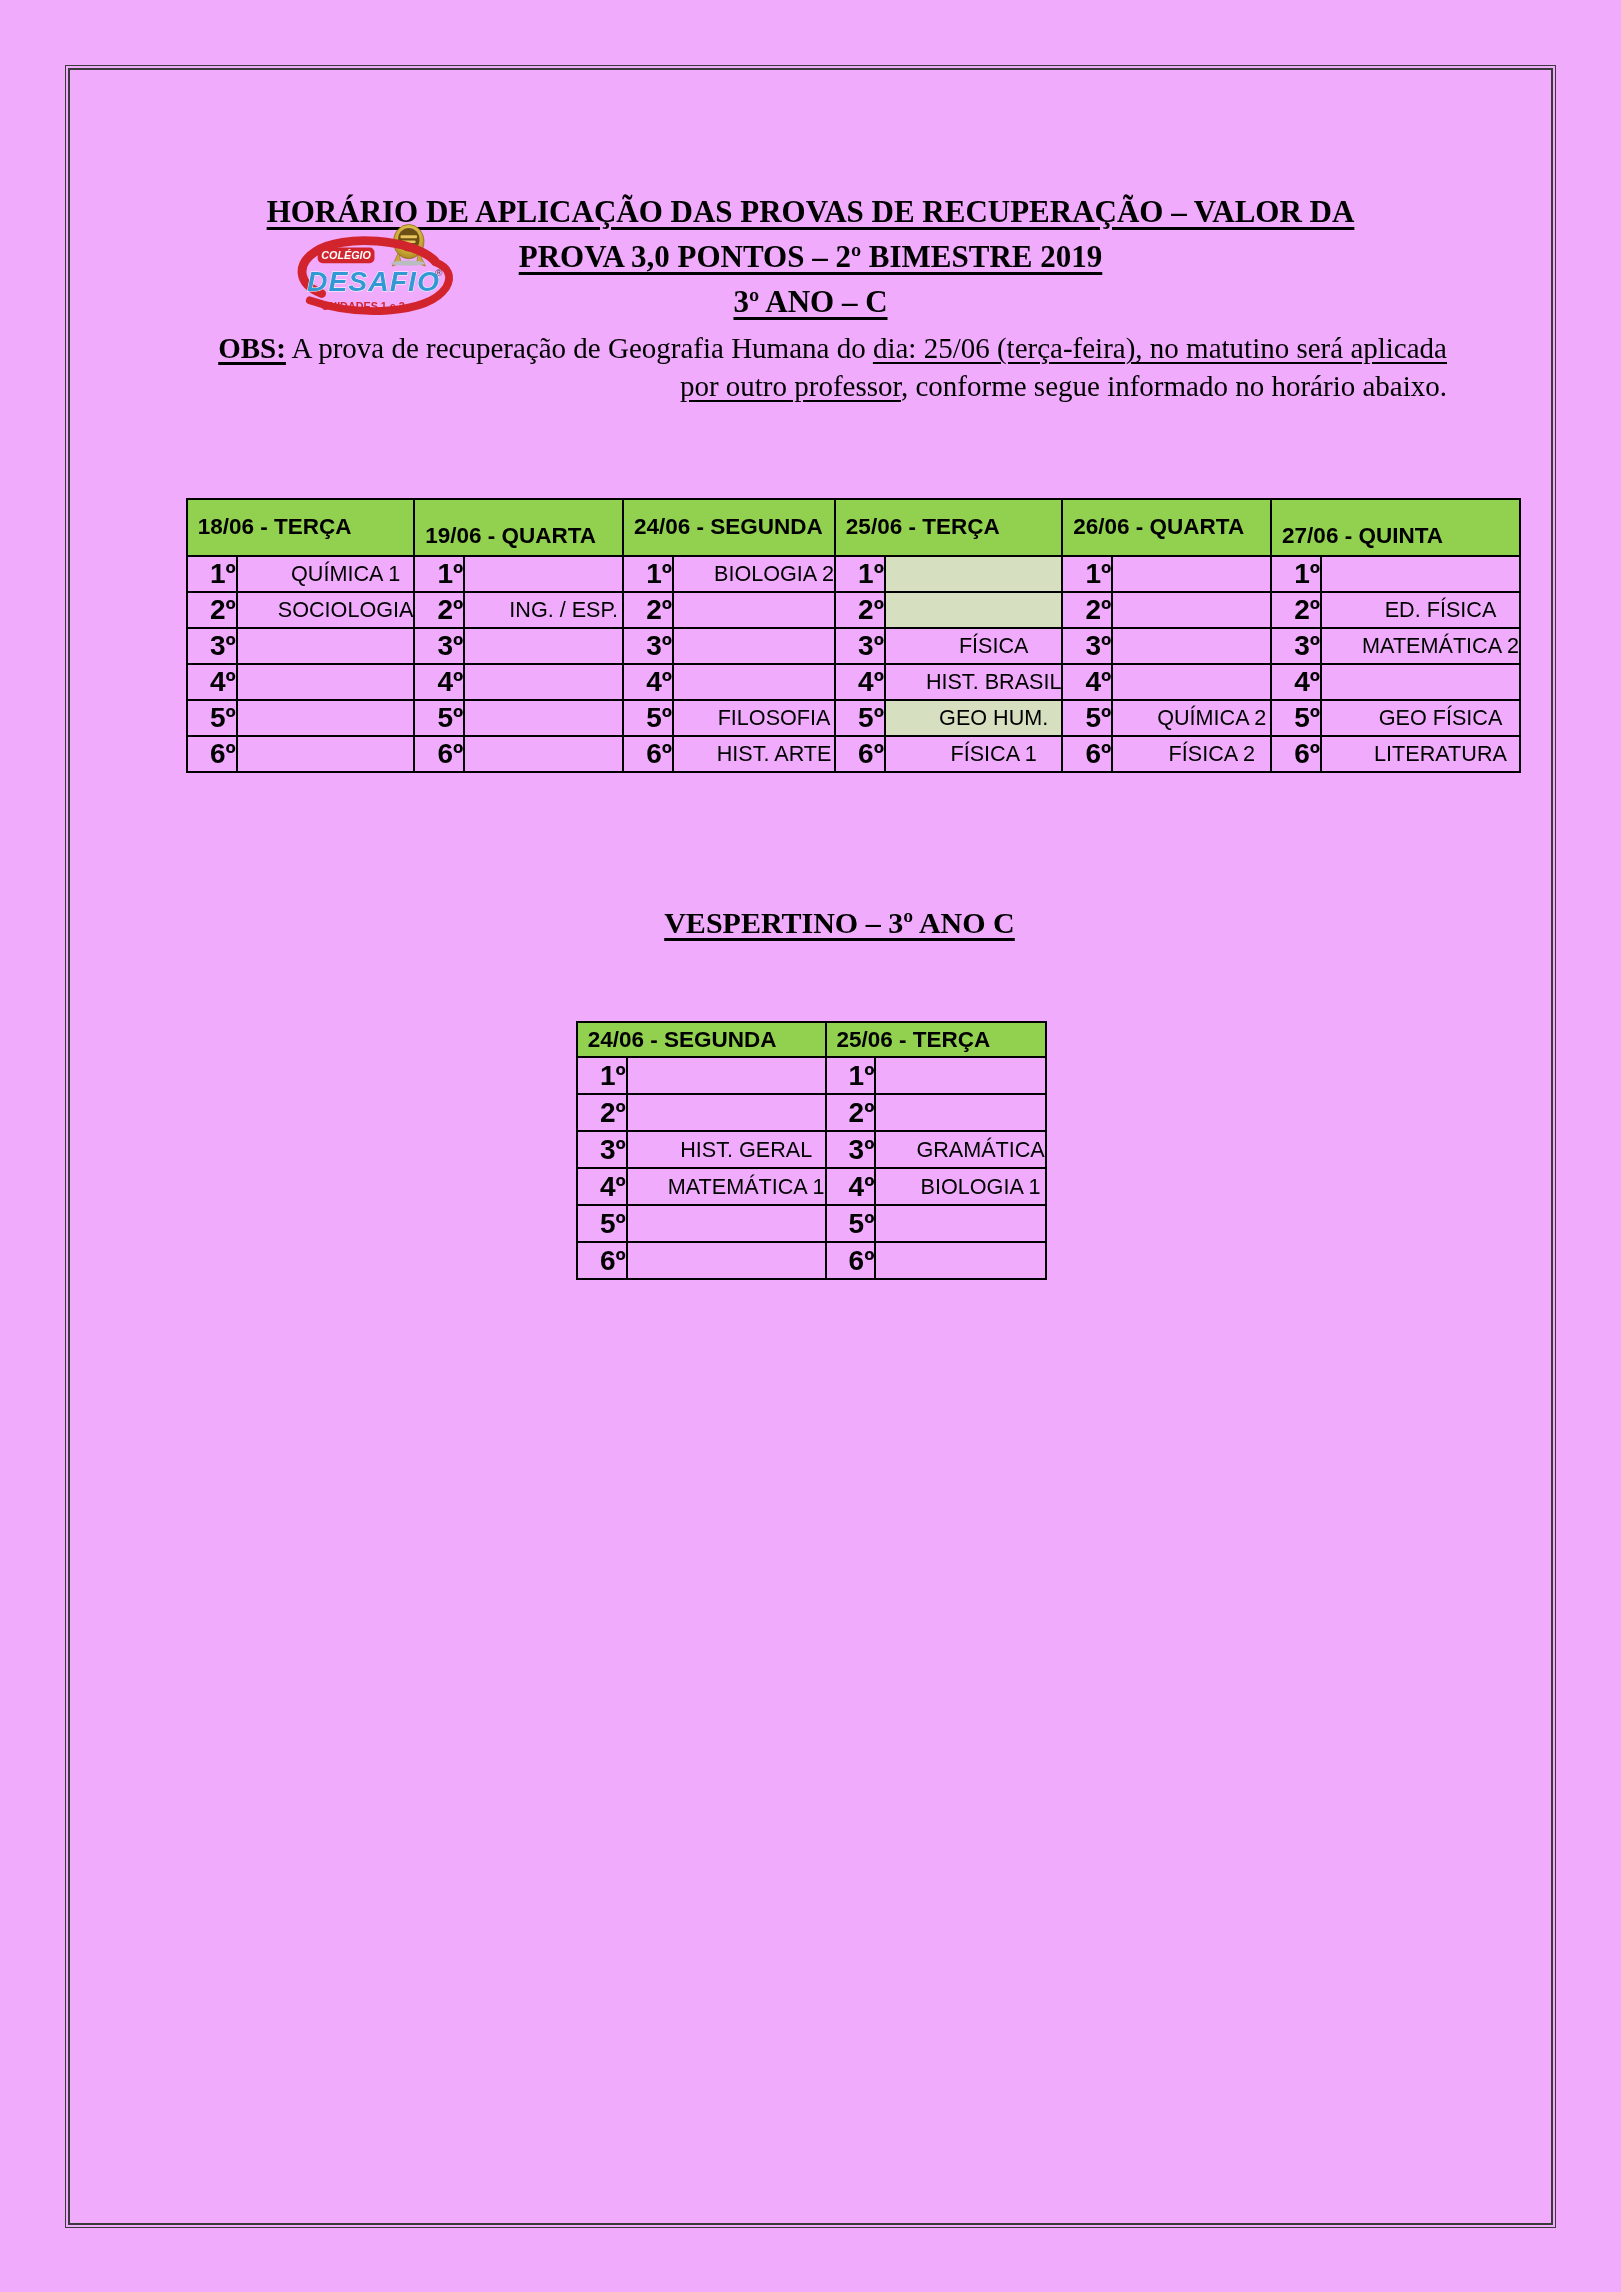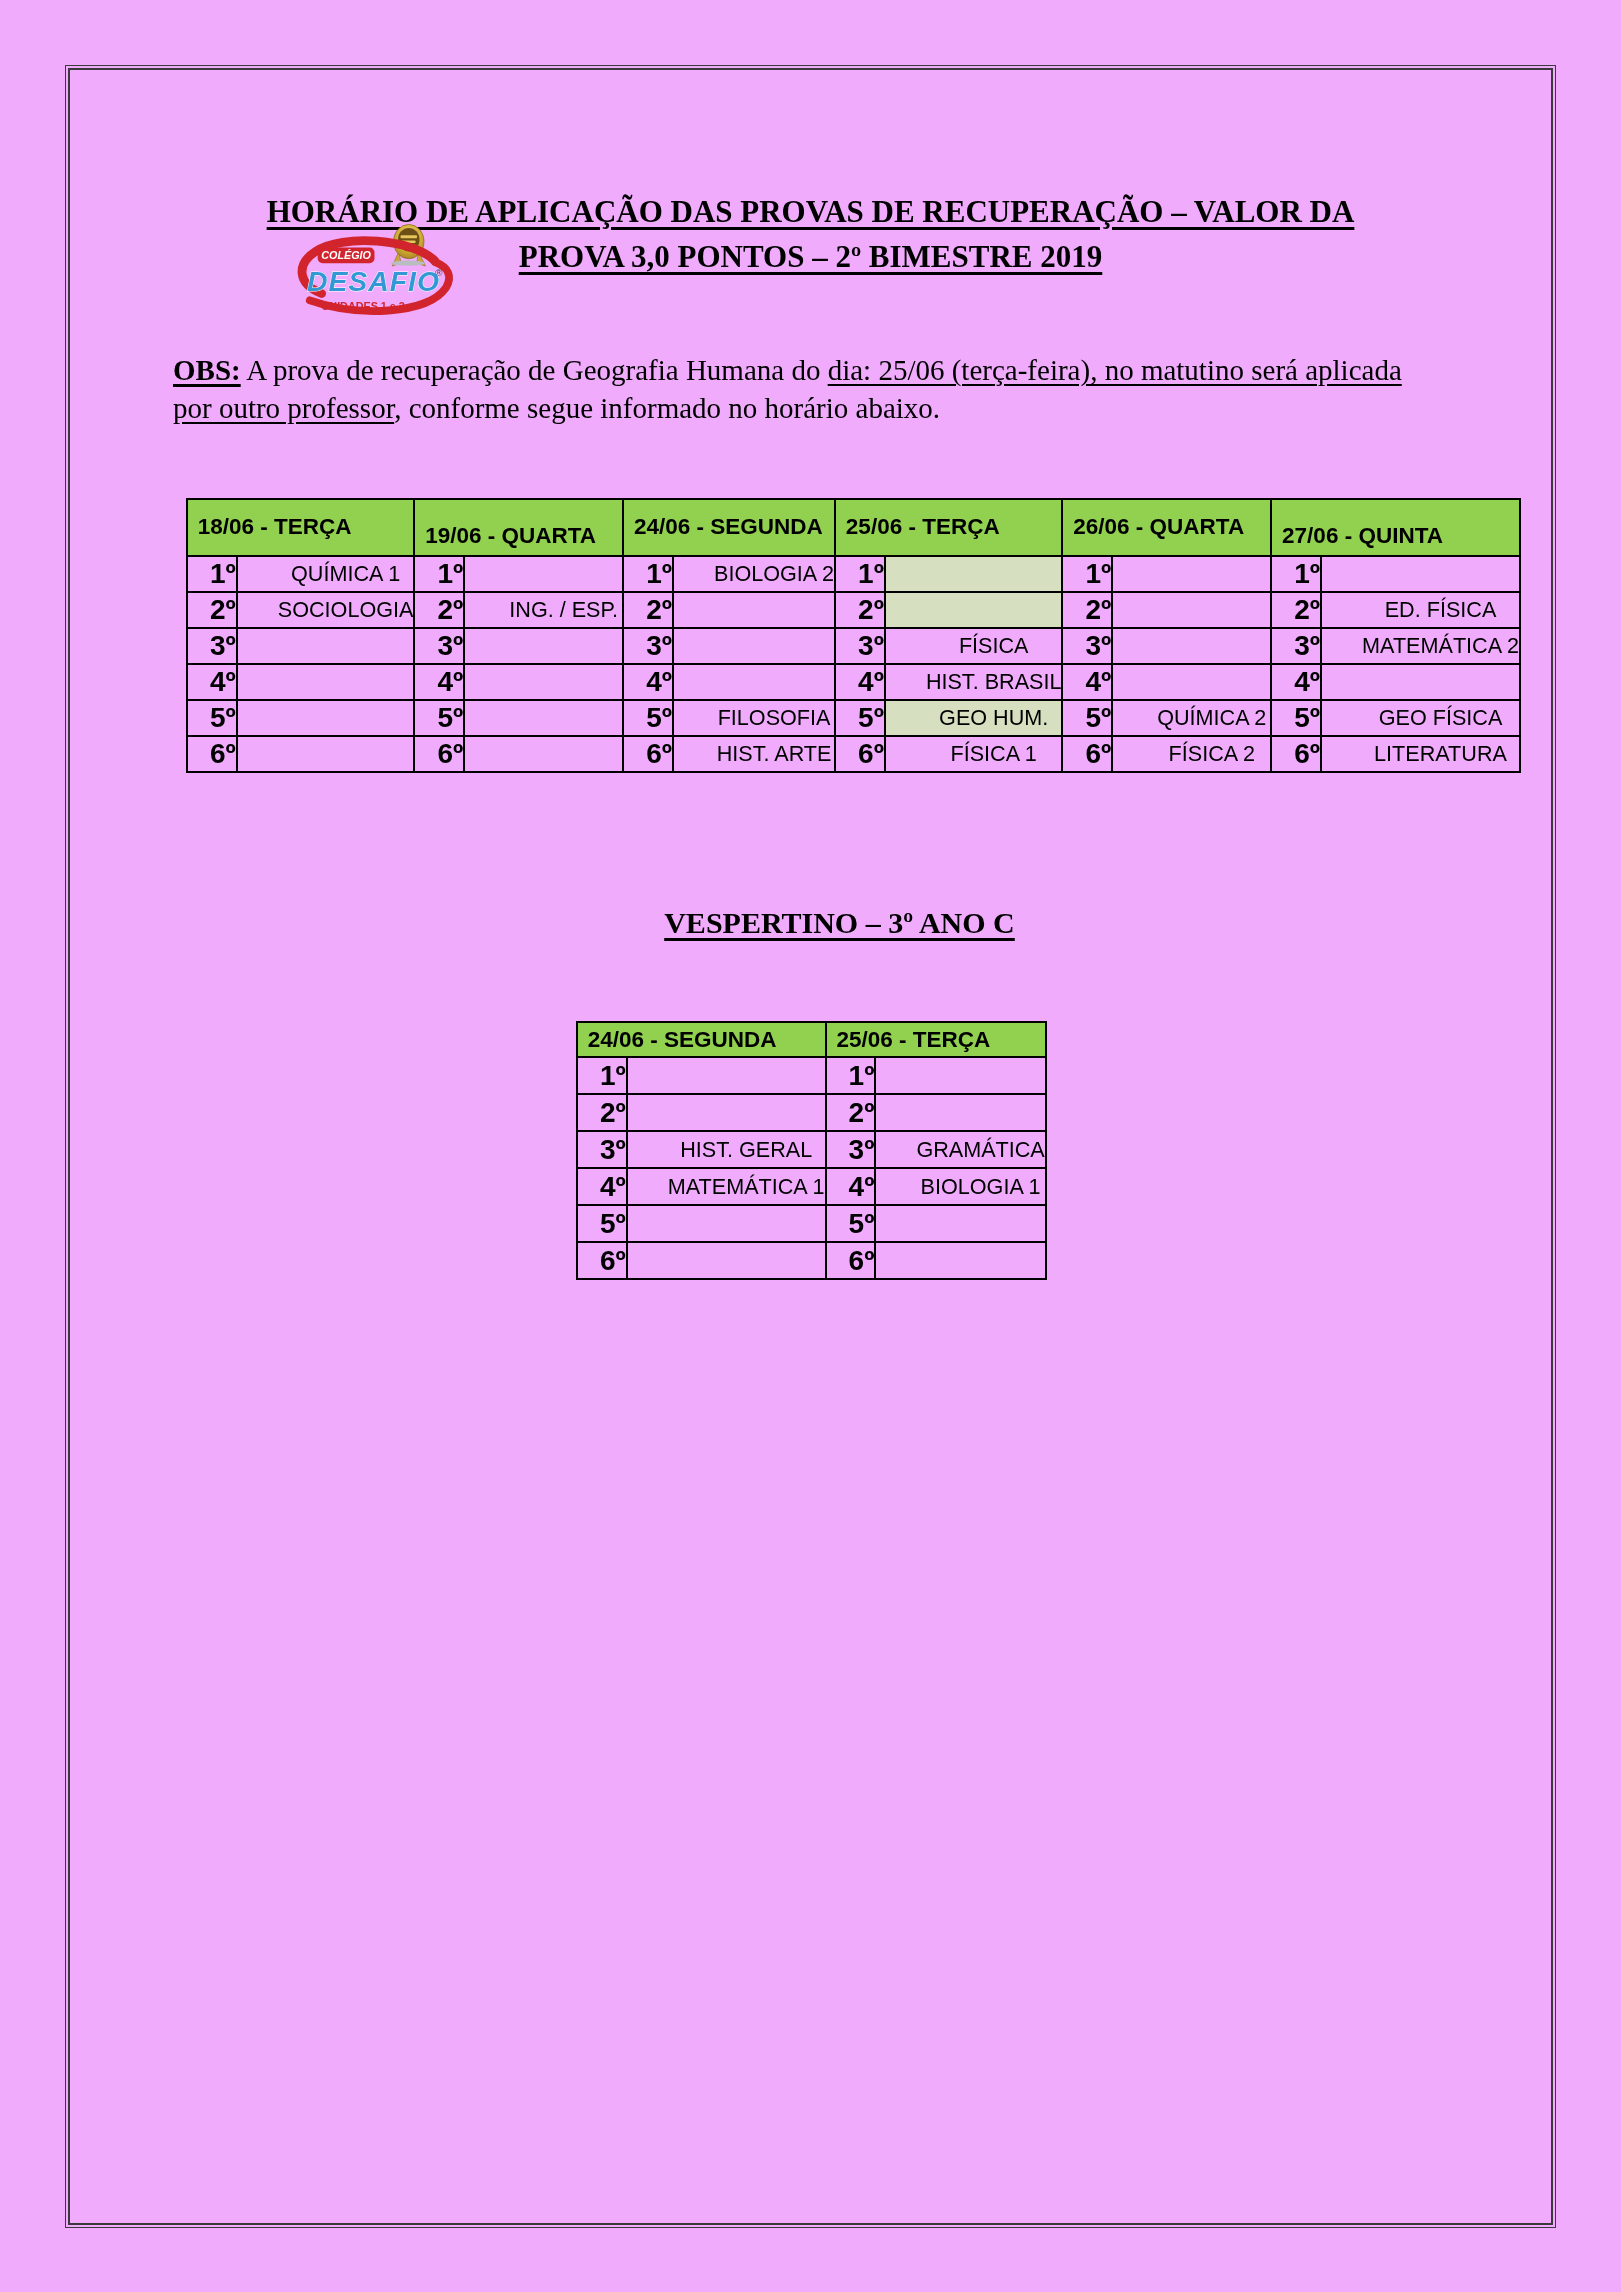--- a/index.html
+++ b/index.html
@@ -48,23 +48,23 @@
   .logo {
     position: absolute;
     left: 288px; top: 222px;
     width: 172px; height: 96px;
   }
   .logo text { font-family: "Liberation Sans", sans-serif; }
 
   
   .obs {
     position: absolute;
-    left: 173px; top: 351px;
+    left: 173px; top: 329px;
     width: 1274px;
-    text-align: left;
+    text-align: right;
     font-family: "Liberation Serif", serif;
     font-size: 29px;
     line-height: 38px;
   }
   .obs .obs-label {
     font-weight: bold;
     text-decoration: underline;
     text-decoration-thickness: 2.9px;
     text-underline-offset: 3.9px;
   }
@@ -150,20 +150,21 @@
 
 <div class="page">
 
   <div class="frame-outer">
     <div class="frame-inner"></div>
   </div>
 
   <div class="title-block">
     <div><span class="u">HORÁRIO DE APLICAÇÃO DAS PROVAS DE RECUPERAÇÃO – VALOR DA</span></div>
     <div><span class="u">PROVA 3,0 PONTOS – 2º BIMESTRE 2019</span></div>
+    <div><span class="u">3º ANO – C</span></div>
   </div>
 
   <svg class="logo" viewBox="0 0 175 98">
     <defs>
       <radialGradient id="goldGrad" cx="50%" cy="38%" r="70%">
         <stop offset="0%" stop-color="#ffe9a8"></stop>
         <stop offset="55%" stop-color="#d4af37"></stop>
         <stop offset="100%" stop-color="#9c7a1e"></stop>
       </radialGradient>
     </defs>

